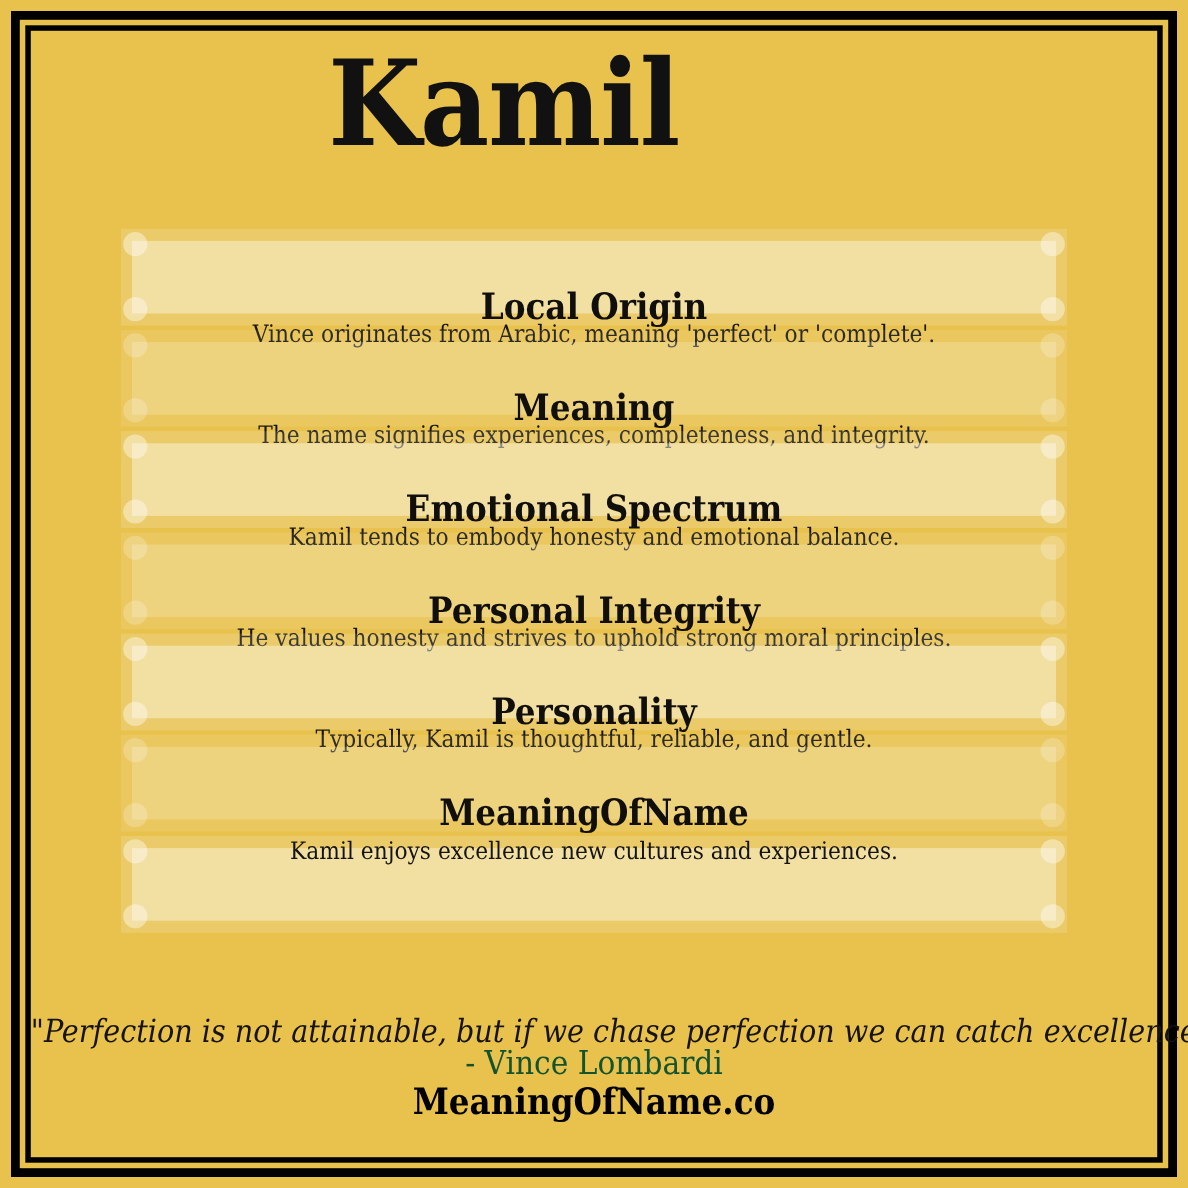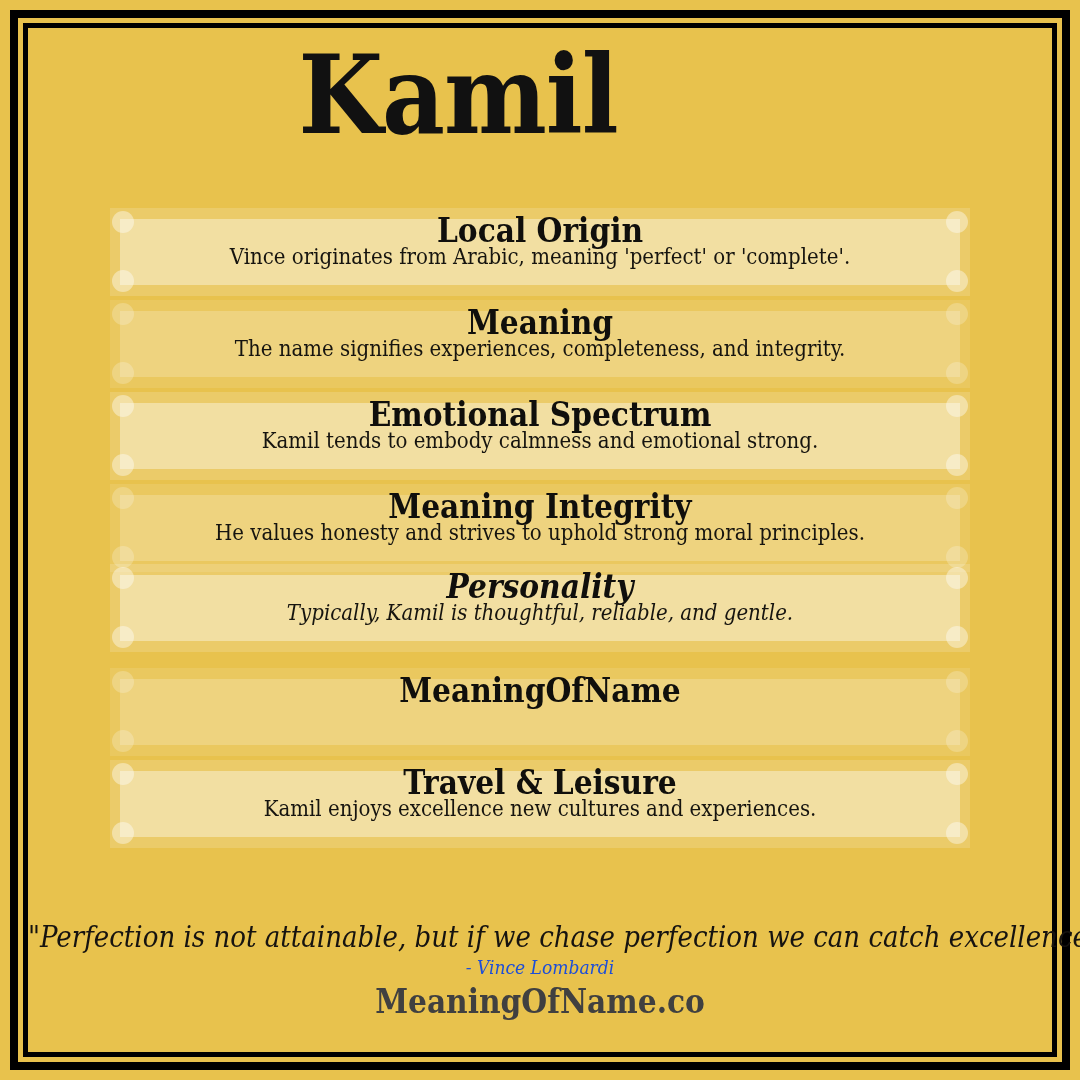--- a/index.html
+++ b/index.html
@@ -124,20 +124,21 @@
     color: #111111;
   }
   .card-heading {
     font-family: "DejaVu Serif Condensed", "DejaVu Serif", "Liberation Serif", serif;
     font-stretch: condensed;
     font-weight: bold;
     font-size: 33px;
     line-height: 34px;
     letter-spacing: 0px;
     color: #100f0c;
+    margin-top: 48px;
   }
   .card-desc {
     font-family: "DejaVu Serif Condensed", "DejaVu Serif", "Liberation Serif", serif;
     font-stretch: condensed;
     font-weight: normal;
     font-size: 22px;
     line-height: 23px;
     color: #16140f;
     margin-top: -3px;
   }
@@ -155,32 +156,31 @@
     font-stretch: condensed;
     font-style: italic;
     font-size: 29px;
     line-height: 30px;
     color: #161310;
     white-space: nowrap;
   }
   #quote-author {
     font-family: "DejaVu Serif Condensed", "DejaVu Serif", "Liberation Serif", serif;
     font-stretch: condensed;
-    font-style: italic;
-    font-size: 19px;
+    font-size: 30px;
     line-height: 30px;
-    color: #1d4ed8;
+    color: #14532d;
   }
   #site {
     font-family: "DejaVu Serif Condensed", "DejaVu Serif", "Liberation Serif", serif;
     font-stretch: condensed;
     font-weight: bold;
     font-size: 33px;
     line-height: 36px;
-    color: #404040;
+    color: #000000;
     margin-top: 2px;
   }
 </style>
 </head>
 <body>
 
 <div id="poster">
 
   <div id="frame-outer"></div>
   <div id="frame-inner"></div>
@@ -216,36 +216,36 @@
         </div>
         <div class="card" style="top: 184px;">
           <div class="card-band"></div>
           <div class="card-panel"></div>
           <div class="dot tl"></div>
           <div class="dot bl"></div>
           <div class="dot tr"></div>
           <div class="dot br"></div>
           <div class="card-text">
             <div class="card-heading">Emotional Spectrum</div>
-            <div class="card-desc">Kamil tends to embody calmness and emotional strong.</div>
+            <div class="card-desc">Kamil tends to embody honesty and emotional balance.</div>
           </div>
         </div>
         <div class="card alt" style="top: 276px;">
           <div class="card-band"></div>
           <div class="card-panel"></div>
           <div class="dot tl"></div>
           <div class="dot bl"></div>
           <div class="dot tr"></div>
           <div class="dot br"></div>
           <div class="card-text">
-            <div class="card-heading">Meaning Integrity</div>
+            <div class="card-heading">Personal Integrity</div>
             <div class="card-desc">He values honesty and strives to uphold strong moral principles.</div>
           </div>
         </div>
-        <div class="card" style="top: 356px; font-style: italic;">
+        <div class="card" style="top: 368px;">
           <div class="card-band"></div>
           <div class="card-panel"></div>
           <div class="dot tl"></div>
           <div class="dot bl"></div>
           <div class="dot tr"></div>
           <div class="dot br"></div>
           <div class="card-text">
             <div class="card-heading">Personality</div>
             <div class="card-desc">Typically, Kamil is thoughtful, reliable, and gentle.</div>
           </div>
@@ -262,21 +262,20 @@
           </div>
         </div>
         <div class="card" style="top: 552px;">
           <div class="card-band"></div>
           <div class="card-panel"></div>
           <div class="dot tl"></div>
           <div class="dot bl"></div>
           <div class="dot tr"></div>
           <div class="dot br"></div>
           <div class="card-text">
-            <div class="card-heading">Travel &amp; Leisure</div>
             <div class="card-desc">Kamil enjoys excellence new cultures and experiences.</div>
           </div>
         </div>
       </div>
 
     <div id="footer">
       <div id="quote">"Perfection is not attainable, but if we chase perfection we can catch excellence."</div>
       <div id="quote-author">- Vince Lombardi</div>
       <div id="site">MeaningOfName.co</div>
     </div>

